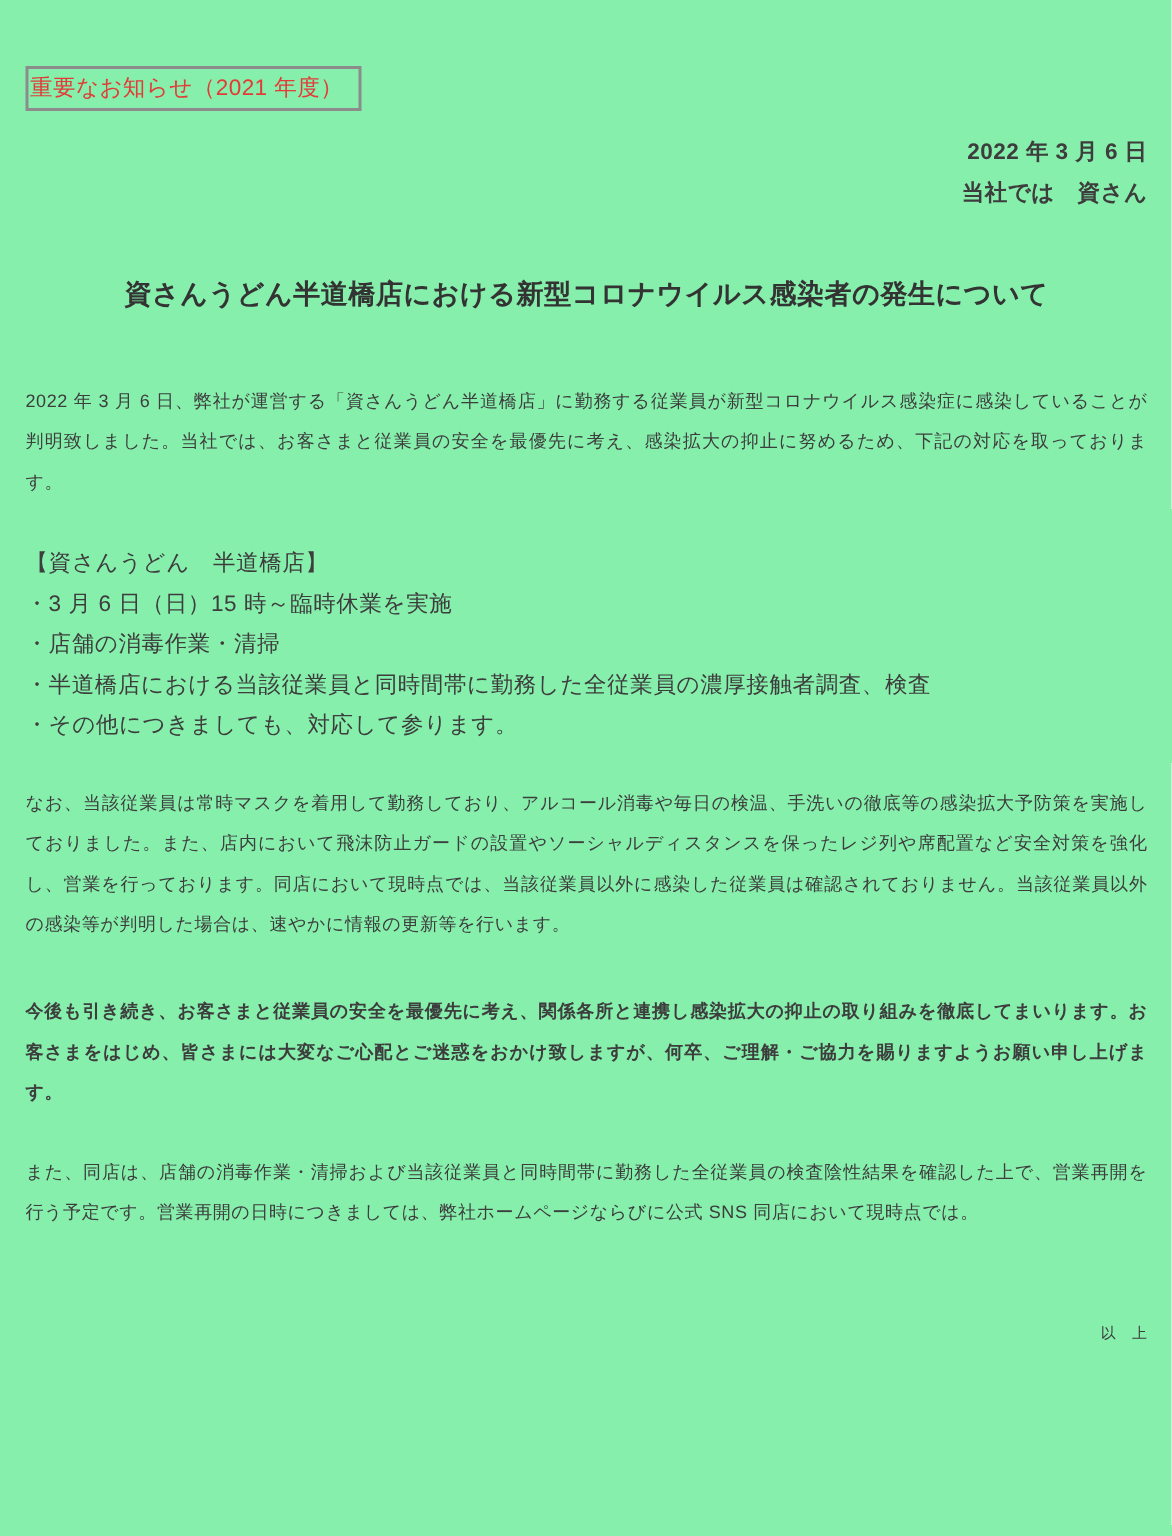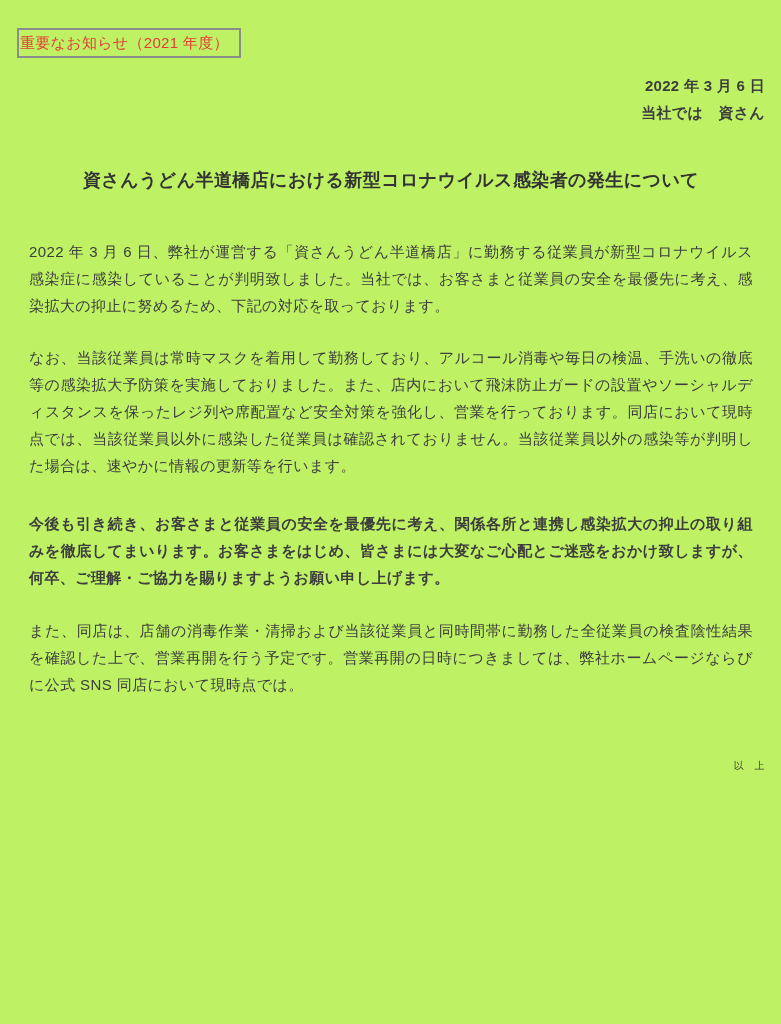--- a/index.html
+++ b/index.html
@@ -5,23 +5,23 @@
   html, body {
     margin: 0;
     padding: 0;
     background: #ffffff;
   }
   .page {
     position: relative;
     box-sizing: border-box;
     width: 781px;
     height: 1024px;
-    background: #bef264;
+    background: #86efac;
     overflow: hidden;
-    padding: 28px 16px 0 17px;
+    padding: 44px 16px 0 17px;
     font-family: "Liberation Sans", "DejaVu Sans", sans-serif;
     color: #3d3d3d;
   }
   .notice-box {
     display: inline-block;
     border: 2px solid #8c8c8c;
     color: #e23b38;
     font-size: 15px;
     line-height: 24px;
     padding: 1px 10px 1px 1px;
@@ -38,22 +38,22 @@
   .doc-title {
     margin: 41px 0 0 0;
     text-align: center;
     font-weight: bold;
     font-size: 18px;
     line-height: 27px;
     color: #333333;
     letter-spacing: 0.4px;
   }
   .para {
-    margin: 12px;
-    font-size: 15px;
+    margin: 0;
+    font-size: 12px;
     line-height: 27px;
     text-align: justify;
     letter-spacing: 0.4px;
   }
   .p1 { margin-top: 44px; }
   .measures { margin-top: 27px; }
   .measures .mline {
     font-size: 15px;
     line-height: 27px;
     letter-spacing: 0.4px;
@@ -78,20 +78,27 @@
 
   <div class="header-block">
     <div class="hline right">2022 年 3 月 6 日</div>
     <div class="hline right">当社では　資さん</div>
   </div>
 
   <h1 class="doc-title">資さんうどん半道橋店における新型コロナウイルス感染者の発生について</h1>
 
   <p class="para p1">2022 年 3 月 6 日、弊社が運営する「資さんうどん半道橋店」に勤務する従業員が新型コロナウイルス感染症に感染していることが判明致しました。当社では、お客さまと従業員の安全を最優先に考え、感染拡大の抑止に努めるため、下記の対応を取っております。</p>
 
+  <div class="measures">
+    <div class="mline">【資さんうどん　半道橋店】</div>
+    <div class="mline">・3 月 6 日（日）15 時～臨時休業を実施</div>
+    <div class="mline">・店舗の消毒作業・清掃</div>
+    <div class="mline">・半道橋店における当該従業員と同時間帯に勤務した全従業員の濃厚接触者調査、検査</div>
+    <div class="mline">・その他につきましても、対応して参ります。</div>
+  </div>
 
   <p class="para p2">なお、当該従業員は常時マスクを着用して勤務しており、アルコール消毒や毎日の検温、手洗いの徹底等の感染拡大予防策を実施しておりました。また、店内において飛沫防止ガードの設置やソーシャルディスタンスを保ったレジ列や席配置など安全対策を強化し、営業を行っております。同店において現時点では、当該従業員以外に感染した従業員は確認されておりません。当該従業員以外の感染等が判明した場合は、速やかに情報の更新等を行います。</p>
 
   <p class="para p3">今後も引き続き、お客さまと従業員の安全を最優先に考え、関係各所と連携し感染拡大の抑止の取り組みを徹底してまいります。お客さまをはじめ、皆さまには大変なご心配とご迷惑をおかけ致しますが、何卒、ご理解・ご協力を賜りますようお願い申し上げます。</p>
 
   <p class="para p4">また、同店は、店舗の消毒作業・清掃および当該従業員と同時間帯に勤務した全従業員の検査陰性結果を確認した上で、営業再開を行う予定です。営業再開の日時につきましては、弊社ホームページならびに公式 SNS 同店において現時点では。</p>
 
   <div class="closing">以　上</div>
 
 </div>

